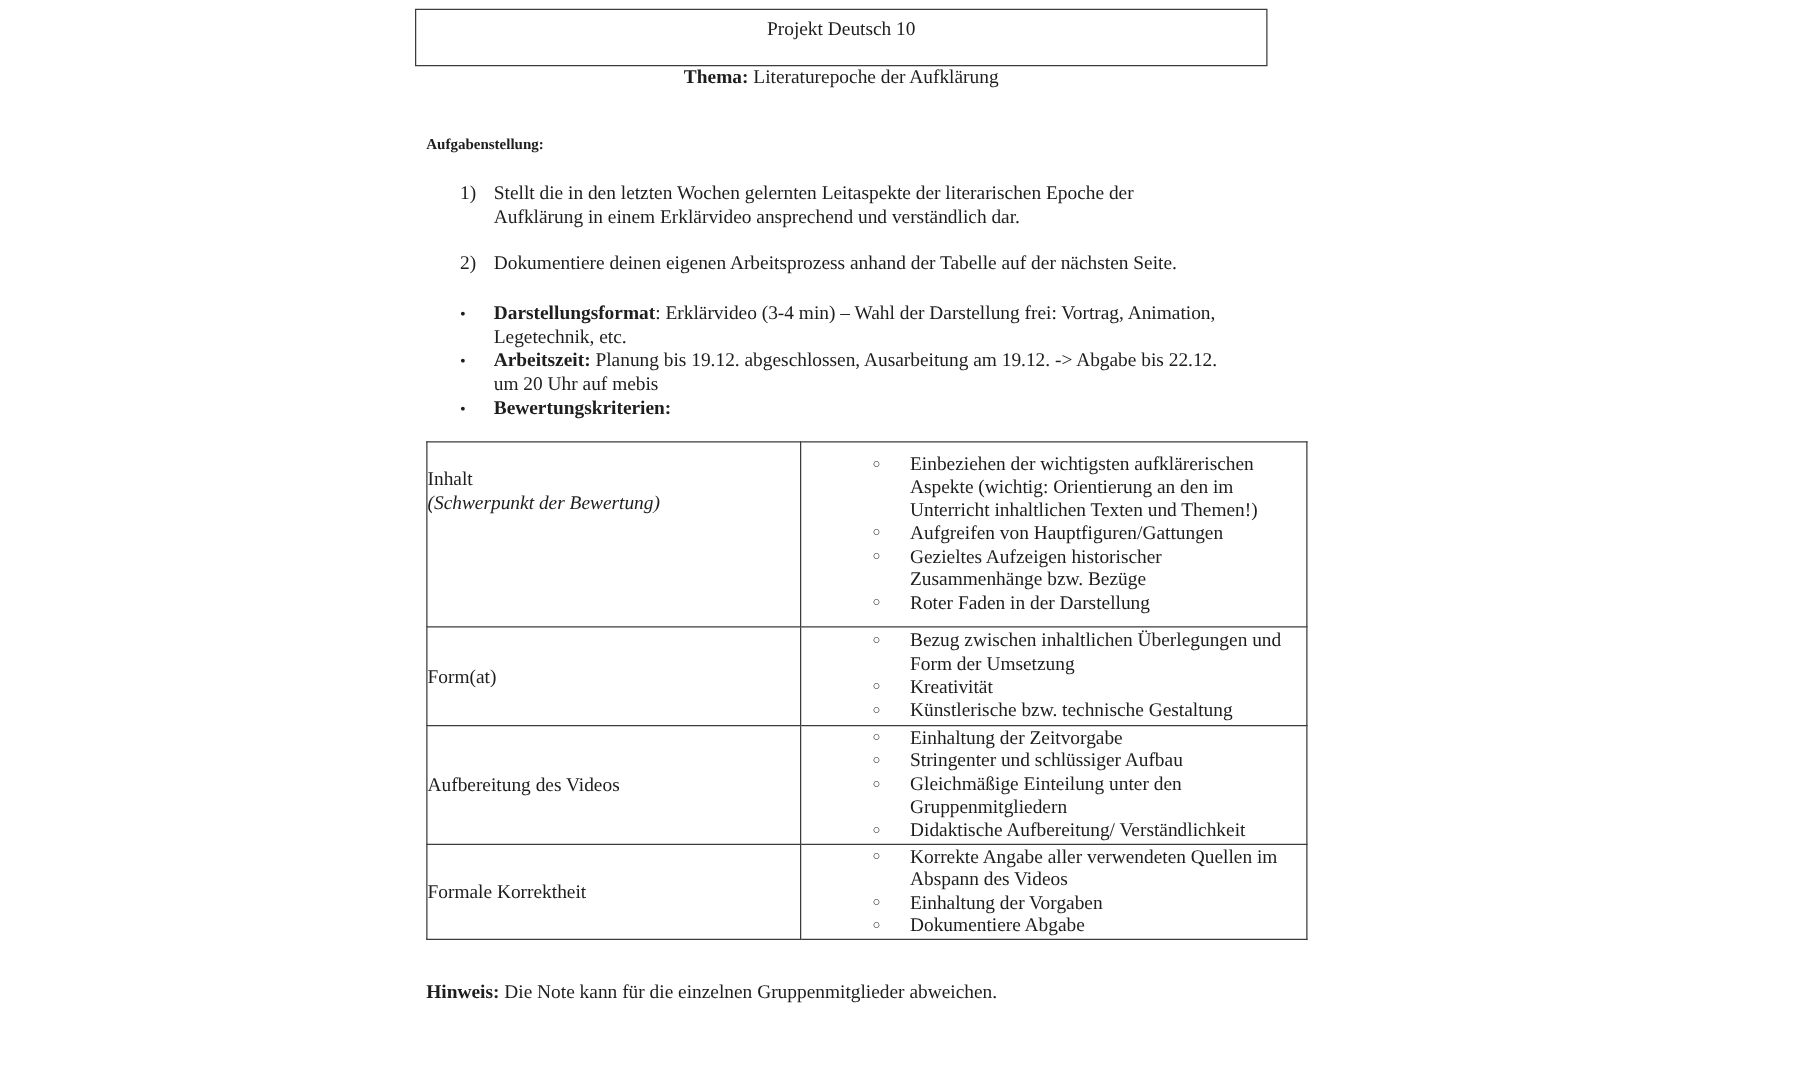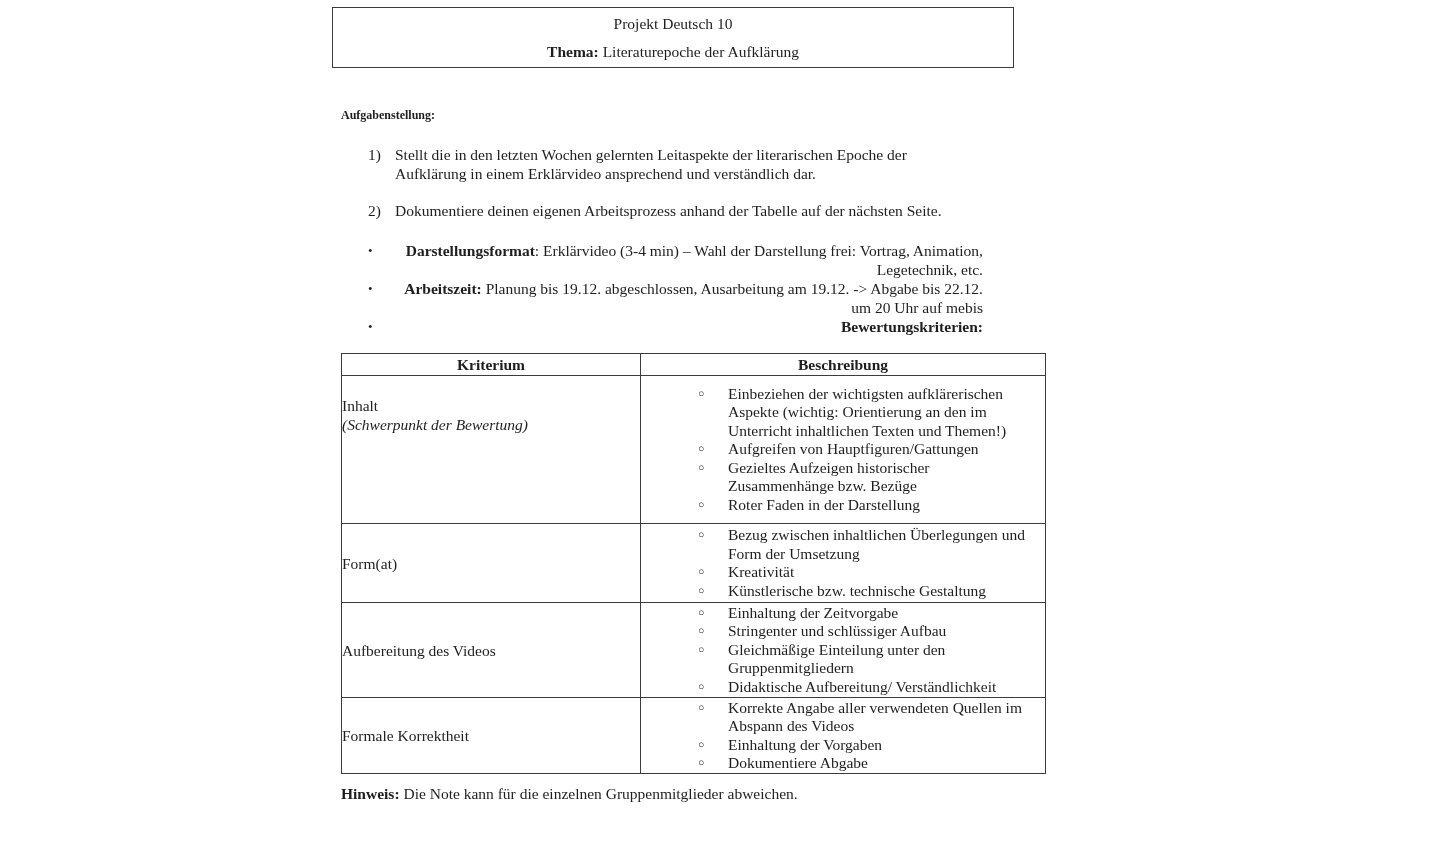--- a/index.html
+++ b/index.html
@@ -8,44 +8,44 @@
     position:relative;
     width:1440px; height:864px;
     background:#ffffff;
     font-family:"Liberation Serif","DejaVu Serif",serif;
     color:#1e1e1e;
     font-size:15.5px;
     line-height:19px;
   }
   .header-box {
     position:absolute; left:332px; top:7px;
-    width:682px; height:61px;
+    width:682px; height:46px;
     border:1.5px solid #3c3c3c;
     text-align:center;
     padding-top:6px;
   }
   .header-box .line1 { display:block; }
-  .header-box .line2 { display:block; margin-top:9px; }
+  .header-box .line2 { display:block; margin-top:19px; }
   b, .bold { font-weight:bold; }
   .italic { font-style:italic; }
 
   .section-heading {
     position:absolute; left:341px; top:106px;
     font-weight:bold; font-size:12px;
   }
 
   .numbered-list { position:absolute; left:368px; top:145px; width:610px; }
   .numbered-list .li { display:flex; margin-bottom:18px; }
   .numbered-list .num { width:27px; flex:0 0 27px; }
   .numbered-list .txt { width:583px; }
 
   .bullet-list { position:absolute; left:368px; top:241px; width:615px; }
   .bullet-list .li { display:flex; }
   .bullet-list .marker { width:27px; flex:0 0 27px; font-size:13px; }
-  .bullet-list .txt { width:588px;text-align:right; }
+  .bullet-list .txt { width:588px; }
 
   table.criteria {
     position:absolute; left:341px; top:353px;
     width:704px;
     border-collapse:collapse;
     table-layout:fixed;
     font-size:15.5px;
   }
   table.criteria col.c1 { width:299px; }
   table.criteria col.c2 { width:405px; }
@@ -107,24 +107,20 @@
       <span class="txt"><b>Bewertungskriterien:</b><span></span></span>
     </div>
   </div>
 
   <table class="criteria">
     <colgroup>
         <col class="c1">
         <col class="c2">
       </colgroup>
     <tbody>
-        <tr>
-      <th>Kriterium</th>
-      <th>Beschreibung</th>
-    </tr>
     <tr style="height:148px;">
       <td class="crit top">
         <div>Inhalt</div>
         <div class="italic">(Schwerpunkt der Bewertung)</div>
       </td>
       <td class="desc">
         <div class="li">
               <span class="marker">○</span>
               <span class="txt">Einbeziehen der wichtigsten aufklärerischen Aspekte (wichtig: Orientierung an den im Unterricht inhaltlichen Texten und Themen!)</span>
             </div>

